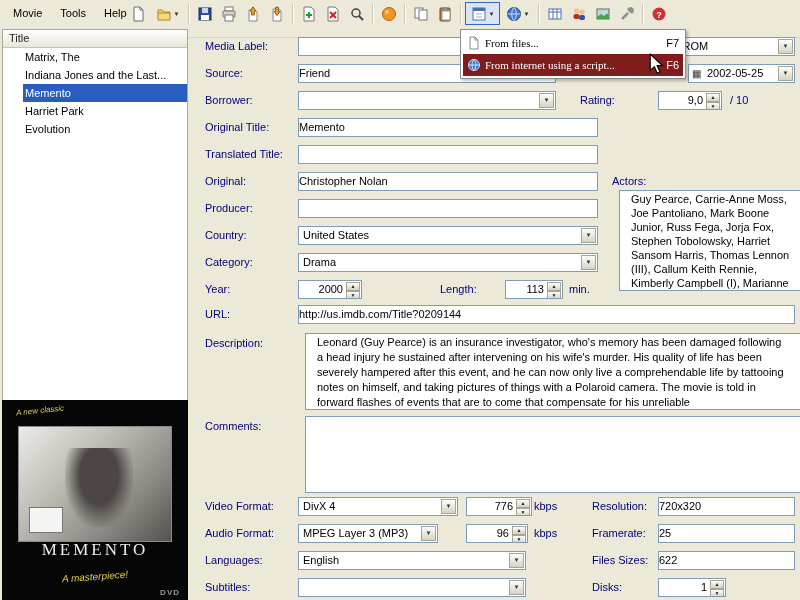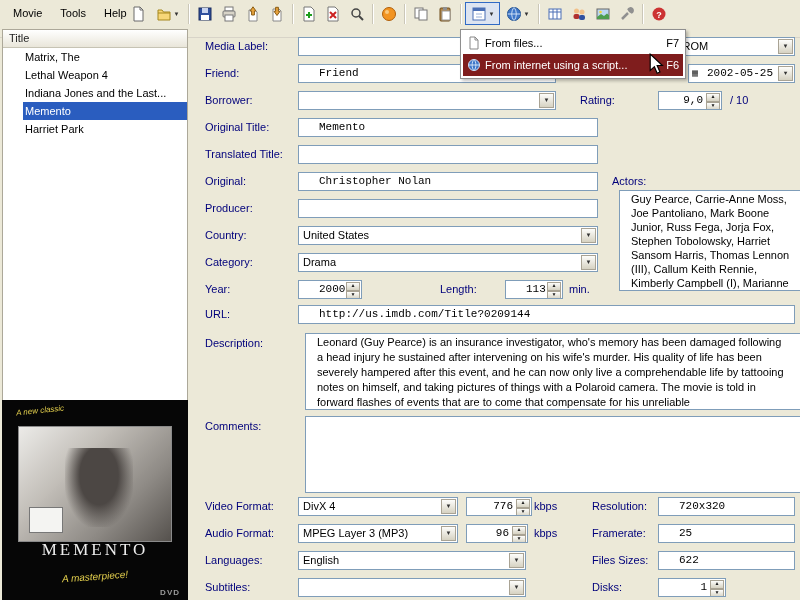--- a/index.html
+++ b/index.html
@@ -32,39 +32,39 @@
              background:radial-gradient(ellipse at 50% 35%, #4c4744 0 40%, transparent 75%); }
   .p-polaroid { position:absolute; left:10px; bottom:8px; width:34px; height:26px; background:#f4f4f2; border:1px solid #777; }
   .p-title { position:absolute; bottom:40px; width:100%; text-align:center; color:#ededed;
              font-family:"Liberation Serif",serif; font-size:17px; letter-spacing:3px; }
   .p-tag { position:absolute; bottom:18px; width:100%; text-align:center; color:#e3cf4d; font-style:italic; font-size:10px; transform:rotate(-4deg); }
   .p-dvd { position:absolute; bottom:3px; right:8px; color:#9a9a9a; font-size:8px; font-weight:bold; letter-spacing:1px; }
 
   
   .lbl { position:absolute; color:#00007b; white-space:nowrap; }
   .txt, .combo, .area { position:absolute; background:#fff; border:1px solid #7f9db9; font-size:11px; }
-  .txt { height:19px; line-height:17px; padding:0 20px; white-space:nowrap; overflow:hidden;font-family:Liberation Mono, monospace; }
+  .txt { height:19px; line-height:17px; padding:0 0; white-space:nowrap; overflow:hidden; }
   .combo { height:19px; line-height:17px; padding:0 20px 0 4px; white-space:nowrap; overflow:hidden; }
   .arrowbtn { position:absolute; right:1px; top:1px; bottom:1px; width:15px;
               background:linear-gradient(#fdfdfb,#d6d2c2); border:1px solid #a9a394;
               display:flex; align-items:center; justify-content:center; font-size:6px; color:#333; }
   .spinedit { padding-right:18px; text-align:right; }
   .spinctl { position:absolute; right:1px; top:1px; width:14px; height:15px; display:flex; flex-direction:column; }
   .spinctl i { flex:1; font-style:normal; font-size:5px; line-height:7px; text-align:center; color:#222;
                background:linear-gradient(#fdfdfb,#d6d2c2); border:1px solid #a9a394; }
   .area { padding:1px 11px; line-height:15px; overflow:hidden;margin-left:7px; }
   .datefield { padding-left:18px; }
   .dateicon { position:absolute; left:3px; top:3px; font-size:10px; line-height:12px; color:#333; }
 
   
   .popup { position:absolute; left:460px; top:29px; width:226px; background:#fff; border:1px solid #8f8f8f;
            box-shadow:2px 2px 3px rgba(0,0,0,.25); padding:2px; z-index:50; }
   .pmi { height:22px; display:flex; align-items:center; padding:0 4px; }
   .pmi .mi-icon { width:18px; display:flex; align-items:center; }
-  .pmi .mi-label { flex:1; white-space:nowrap; }
+  .pmi .mi-label { flex:1; white-space:nowrap;font-family:Liberation Serif, serif; }
   .pmi .mi-shortcut { margin-left:10px; }
   .pmi.hl { background:#7f1d1d; color:#fff; }
 
   .cursor { position:absolute; left:648px; top:53px; z-index:60; }
 </style>
 </head>
 <body>
 
 <div class="topstrip">
   <div class="menubar">
@@ -203,38 +203,38 @@
           <circle cx="8" cy="8" r="6.5" fill="#c33"></circle>
           <text x="8" y="11.5" font-size="9" fill="#fff" text-anchor="middle" font-weight="bold">?</text>
         </svg>
       </span>
   </div>
 </div>
 
 <div class="listpanel">
   <div class="lheader">Title</div>
   <div class="lrow">Matrix, The</div>
-  <div class="lrow">Lethal Weapon 4</div>
   <div class="lrow">Indiana Jones and the Last...</div>
   <div class="lrow sel">Memento</div>
   <div class="lrow">Harriet Park</div>
+  <div class="lrow">Evolution</div>
 </div>
 
 <div class="poster">
   <div class="p-note">A new classic</div>
   <div class="p-photo">
       <div class="p-polaroid"></div>
     </div>
   <div class="p-title">MEMENTO</div>
   <div class="p-tag">A masterpiece!</div>
   <div class="p-dvd">DVD</div>
 </div>
 
 <span class="lbl" style="left:205px;top:40px">Media Label:</span>
-<span class="lbl" style="left:205px;top:67px">Friend:</span>
+<span class="lbl" style="left:205px;top:67px">Source:</span>
 <span class="lbl" style="left:600px;top:67px">Date Added:</span>
 <span class="lbl" style="left:205px;top:94px">Borrower:</span>
 <span class="lbl" style="left:580px;top:94px">Rating:</span>
 <span class="lbl" style="left:730px;top:94px">/ 10</span>
 <span class="lbl" style="left:205px;top:121px">Original Title:</span>
 <span class="lbl" style="left:205px;top:148px">Translated Title:</span>
 <span class="lbl" style="left:205px;top:175px">Original:</span>
 <span class="lbl" style="left:612px;top:175px">Actors:</span>
 <span class="lbl" style="left:205px;top:202px">Producer:</span>
 <span class="lbl" style="left:205px;top:229px">Country:</span>
@@ -315,21 +315,21 @@
 </div>
 <div class="txt spinedit" style="left:466px;top:497px;width:66px">
   <span>776</span>
   <span class="spinctl">
       <i>▲</i>
       <i>▼</i>
     </span>
 </div>
 <div class="txt" style="left:658px;top:497px;width:137px">720x320</div>
 
-<div class="combo" style="left:298px;top:524px;width:160px">
+<div class="combo" style="left:298px;top:524px;width:140px">
   <span>MPEG Layer 3 (MP3)</span>
   <span class="arrowbtn">▼</span>
 </div>
 <div class="txt spinedit" style="left:466px;top:524px;width:62px">
   <span>96</span>
   <span class="spinctl">
       <i>▲</i>
       <i>▼</i>
     </span>
 </div>

